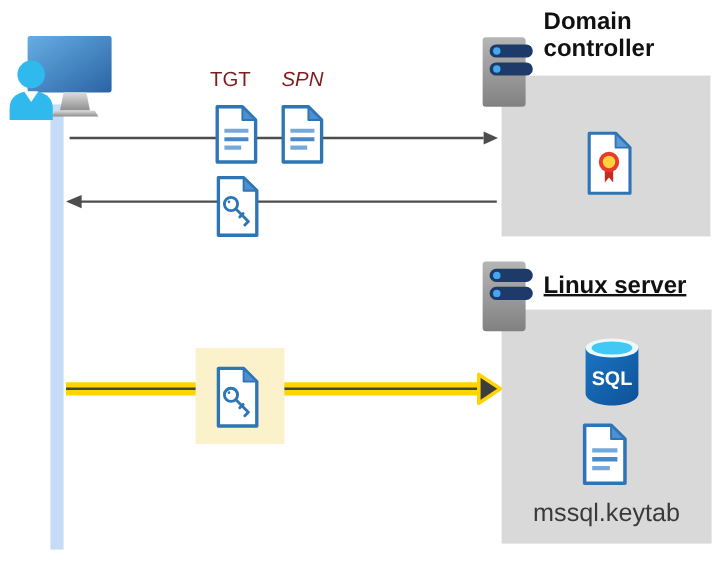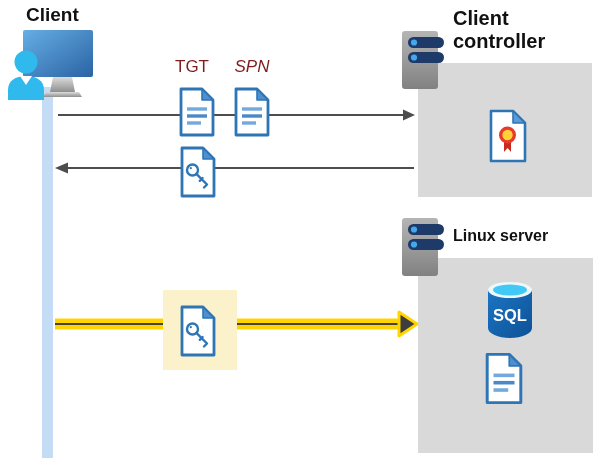--- a/index.html
+++ b/index.html
@@ -23,21 +23,21 @@
   .doc-spn { left: 232px; top: 87px; }
   .doc-key1 { left: 178px; top: 146px; width: 40px; height: 52px; }
   .doc-key2 { left: 178px; top: 305px; width: 40px; height: 52px; }
   .highlight-box { left: 163px; top: 290px; width: 74px; height: 80px; background: #FBF2CC; z-index: 2; }
   .dc-box { left: 418px; top: 63px; width: 174px; height: 134px; background: #D9D9D9; z-index: 0; }
   .dc-server { left: 402px; top: 30px; width: 44px; height: 60px; z-index: 3; }
   .dc-label { left: 453px; top: 7px; width: 112px; font-size: 20px; line-height: 23px; z-index: 4; }
   .cert-icon { left: 487px; top: 109px; width: 42px; height: 54px; z-index: 3; }
   .ls-box { left: 418px; top: 258px; width: 175px; height: 195px; background: #D9D9D9; z-index: 0; }
   .ls-server { left: 402px; top: 217px; width: 44px; height: 60px; z-index: 3; }
-  .ls-label { left: 453px; top: 227px; width: 140px; font-size: 16px; z-index: 4; }
+  .ls-label { left: 453px; top: 227px; width: 140px; font-size: 20px; z-index: 4; text-decoration: underline; }
   .sql-icon { left: 486px; top: 281px; width: 48px; height: 58px; z-index: 3; }
   .doc-keytab { left: 483px; top: 352px; width: 42px; height: 53px; z-index: 3; }
   .keytab-label { left: 418px; top: 416px; width: 175px; text-align: center; font-size: 21px; color: #3A3A3A; z-index: 4; }
 </style>
 </head>
 <body>
 
 <div class="canvas">
 
   <svg width="0" height="0" class="abs" aria-hidden="true">
@@ -57,21 +57,20 @@
       <linearGradient id="sqlGrad" x1="0" y1="0" x2="1" y2="1">
         <stop offset="0" stop-color="#1B75C4"></stop>
           <stop offset="1" stop-color="#0E5196"></stop>
       </linearGradient>
     </defs>
   </svg>
 
   <div class="abs dc-box"></div>
   <div class="abs ls-box"></div>
 
-  <div class="abs client-label label-bold">Client</div>
   <svg class="abs client-icon" viewBox="0 0 100 72">
     <rect x="18" y="2" width="70" height="47" rx="2" fill="url(#monGrad)"></rect>
     <polygon points="48,49 67,49 70,64 45,64" fill="url(#standGrad)"></polygon>
     <polygon points="41,64 74,64 77,69 38,69" fill="url(#standGrad)"></polygon>
     <circle cx="21" cy="34" r="11.5" fill="#2FB9EC"></circle>
     <path d="M3 72 V62 C3 53 10 48 21 48 C32 48 39 53 39 62 V72 Z" fill="#2FB9EC"></path>
     <polygon points="15,48 27,48 21,57" fill="#ffffff"></polygon>
   </svg>
 
   <div class="abs timeline"></div>
@@ -125,21 +124,21 @@
   <svg class="abs doc doc-key2" viewBox="0 0 40 52">
     <path d="M4 2 H25 L36 13 V50 H4 Z" fill="#ffffff" stroke="#2E75B6" stroke-width="2.8" stroke-linejoin="round"></path>
     <path d="M25 2 L36 13 H25 Z" fill="#4E8FD0" stroke="#2E75B6" stroke-width="1.6" stroke-linejoin="round"></path>
     <g stroke="#2E75B6" stroke-width="2.4" fill="none" stroke-linecap="round">
       <circle cx="14.5" cy="24" r="5.5"></circle>
       <circle cx="12.8" cy="22.2" r="1.1" fill="#2E75B6" stroke="none"></circle>
       <path d="M18.6 28.1 L29 38.5 M24.6 32 L21.8 34.8 M29 38.5 L26 41.5"></path>
     </g>
   </svg>
 
-  <div class="abs dc-label label-bold">Client controller</div>
+  <div class="abs dc-label label-bold">Domain controller</div>
   <svg class="abs dc-server" viewBox="0 0 44 60">
     <rect x="0" y="1" width="36" height="58" rx="3" fill="url(#srvGrad)"></rect>
     <rect x="6" y="7" width="36" height="11" rx="5.5" fill="#1E3A69"></rect>
     <circle cx="12" cy="12.5" r="3.1" fill="#44A8EE"></circle>
     <rect x="6" y="22" width="36" height="11" rx="5.5" fill="#1E3A69"></rect>
     <circle cx="12" cy="27.5" r="3.1" fill="#44A8EE"></circle>
   </svg>
   <svg class="abs cert-icon" viewBox="0 0 42 54">
     <path d="M4 2 H26 L38 14 V52 H4 Z" fill="#ffffff" stroke="#2E75B6" stroke-width="2.6" stroke-linejoin="round"></path>
     <path d="M26 2 L38 14 H26 Z" fill="#5B9BD5" stroke="#2E75B6" stroke-width="1.6" stroke-linejoin="round"></path>
@@ -162,14 +161,15 @@
     <ellipse cx="24" cy="9" rx="17" ry="5.5" fill="#41C8F4"></ellipse>
     <text x="24" y="40" text-anchor="middle" font-size="16.5" font-weight="bold" fill="#ffffff" font-family="Liberation Sans, sans-serif">SQL</text>
   </svg>
   <svg class="abs doc doc-keytab" viewBox="0 0 40 50">
     <path d="M4 2 H25 L36 13 V48 H4 Z" fill="#ffffff" stroke="#2E75B6" stroke-width="2.8" stroke-linejoin="round"></path>
     <path d="M25 2 L36 13 H25 Z" fill="#4E8FD0" stroke="#2E75B6" stroke-width="1.6" stroke-linejoin="round"></path>
     <line x1="10" y1="22" x2="30" y2="22" stroke="#74A9DC" stroke-width="3.4"></line>
     <line x1="10" y1="29" x2="30" y2="29" stroke="#4A89C8" stroke-width="3.4"></line>
     <line x1="10" y1="36" x2="24" y2="36" stroke="#74A9DC" stroke-width="3.4"></line>
   </svg>
+  <div class="abs keytab-label">mssql.keytab</div>
 
 </div>
 
 </body></html>

